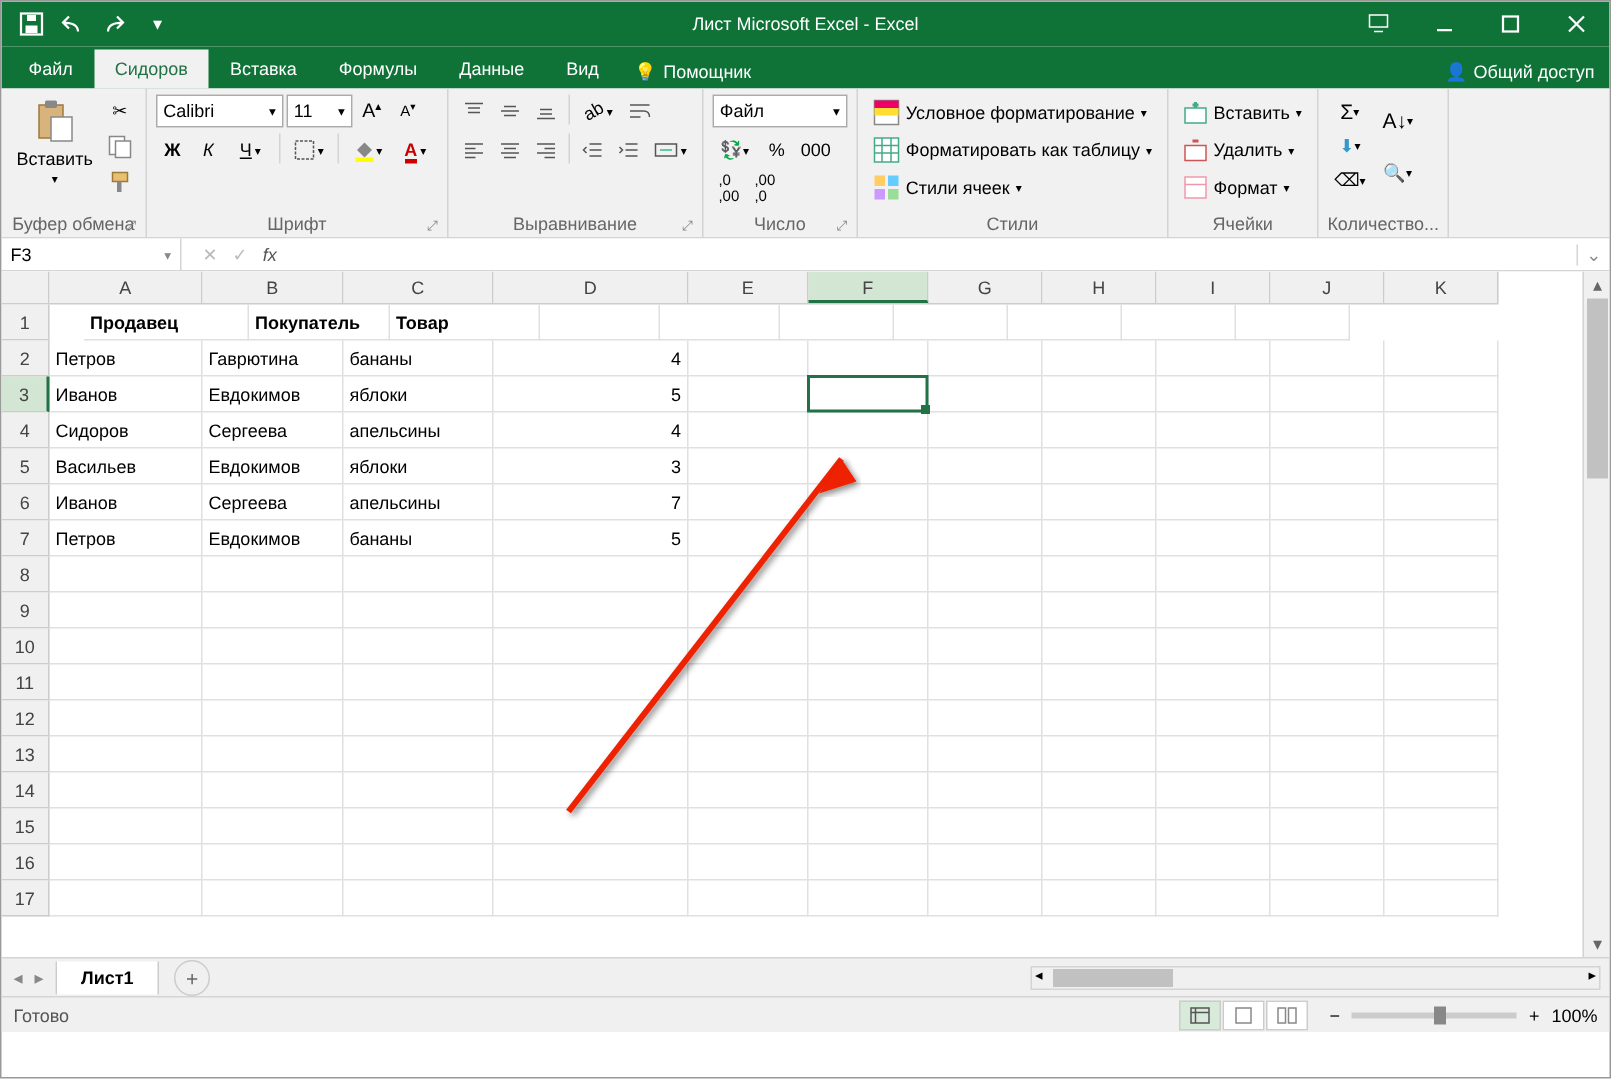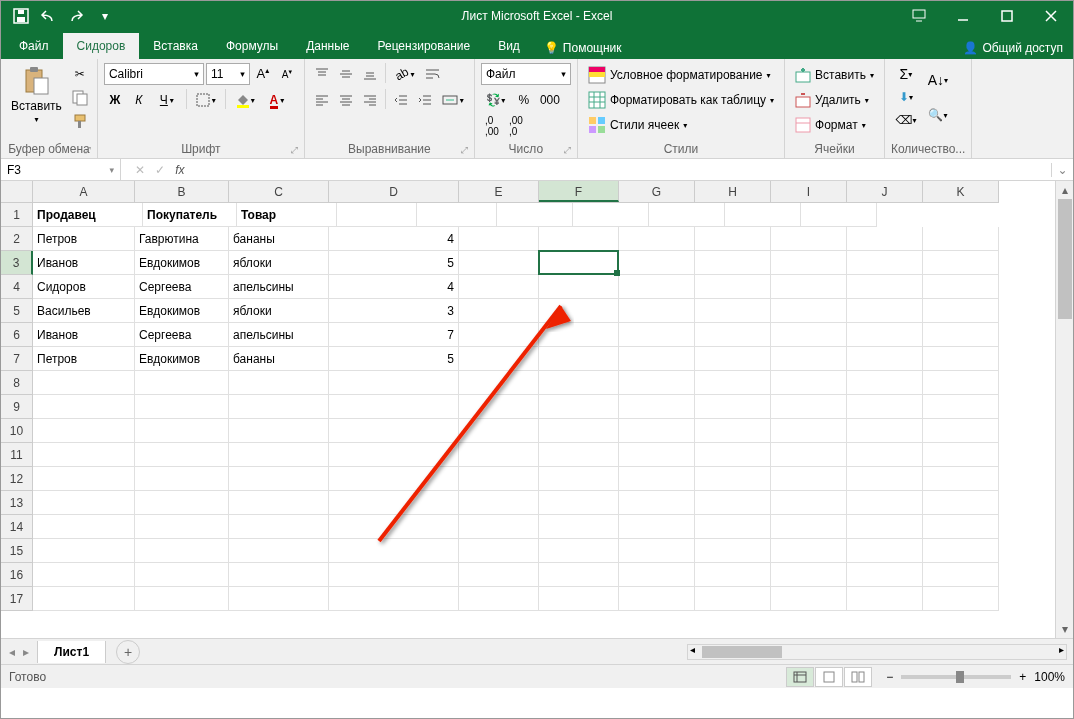--- a/index.html
+++ b/index.html
@@ -20,21 +20,21 @@
 .group{border-right:1px solid #d4d4d4;display:flex;flex-direction:column;padding:2px 6px 0}
 .group .body{flex:1;display:flex;align-items:flex-start;gap:3px;padding-top:2px}
 .group .label{text-align:center;color:#666;font-size:11px;padding:2px 0;position:relative}
 .group .label .dlaunch{position:absolute;right:0;bottom:2px;font-size:9px;color:#888}
 .bigbtn{display:flex;flex-direction:column;align-items:center;padding:2px 4px;gap:2px}
 .bigbtn .ic{width:32px;height:32px;display:flex;align-items:center;justify-content:center}
 .smcol{display:flex;flex-direction:column;gap:2px}
 .fontctl{display:flex;flex-direction:column;gap:4px}
 .fontsel{display:flex;gap:2px}
 .fontsel select,.fontsel .selbox{border:1px solid #ababab;background:#fff;height:22px;font-size:12px;padding:0 4px}
-.fontsel .selbox{width:100px;display:flex;align-items:center;justify-content:space-between}
+.fontsel .selbox{width:85px;display:flex;align-items:center;justify-content:space-between}
 .fontsel .sizesb{width:44px;display:flex;align-items:center;justify-content:space-between}
 .btnrow{display:flex;gap:2px}
 .ibtn{min-width:22px;height:22px;display:flex;align-items:center;justify-content:center;padding:0 2px;border:1px solid transparent}
 .ibtn.dd{min-width:30px}
 .sep{width:1px;height:20px;background:#d4d4d4;margin:0 2px}
 .numfmt{display:flex;flex-direction:column;gap:4px}
 .numfmt .nsel{border:1px solid #ababab;background:#fff;height:22px;width:90px;display:flex;align-items:center;justify-content:space-between;padding:0 4px}
 .styles .body{flex-direction:column;gap:1px;align-items:flex-start}
 .stylebtn{height:24px;display:flex;align-items:center;gap:4px;padding:0 4px}
 .cells .body{flex-direction:column;gap:1px}
@@ -133,21 +133,20 @@
       </div>
   </div>
 </div>
 
 <div class="ribbon-tabs">
   <div class="tab">Файл</div>
   <div class="tab active">Сидоров</div>
   <div class="tab">Вставка</div>
   <div class="tab">Формулы</div>
   <div class="tab">Данные</div>
-  <div class="tab">Рецензирование</div>
   <div class="tab">Вид</div>
   <div class="tellme">
       <span>💡</span>
       <span>Помощник</span>
     </div>
   <div class="spacer"></div>
   <div class="share">
       <span>👤</span>
       <span>Общий доступ</span>
     </div>
@@ -482,21 +481,21 @@
       <div>11</div>
       <div>12</div>
       <div>13</div>
       <div>14</div>
       <div>15</div>
       <div>16</div>
       <div>17</div>
     </div>
   <div class="cells-area" id="cellsarea">
       <div class="row">
-        <div class="cell hdr" style="width: 110px;">Продавец</div>
+        <div class="cell hdr" style="width: 110px; margin-left: 23px;">Продавец</div>
         <div class="cell hdr" style="width: 94px;">Покупатель</div>
         <div class="cell hdr" style="width: 100px;">Товар</div>
         <div class="cell" style="width: 80px;"></div>
         <div class="cell" style="width: 80px;"></div>
         <div class="cell" style="width: 76px;"></div>
         <div class="cell" style="width: 76px;"></div>
         <div class="cell" style="width: 76px;"></div>
         <div class="cell" style="width: 76px;"></div>
         <div class="cell" style="width: 76px;"></div>
       </div>

